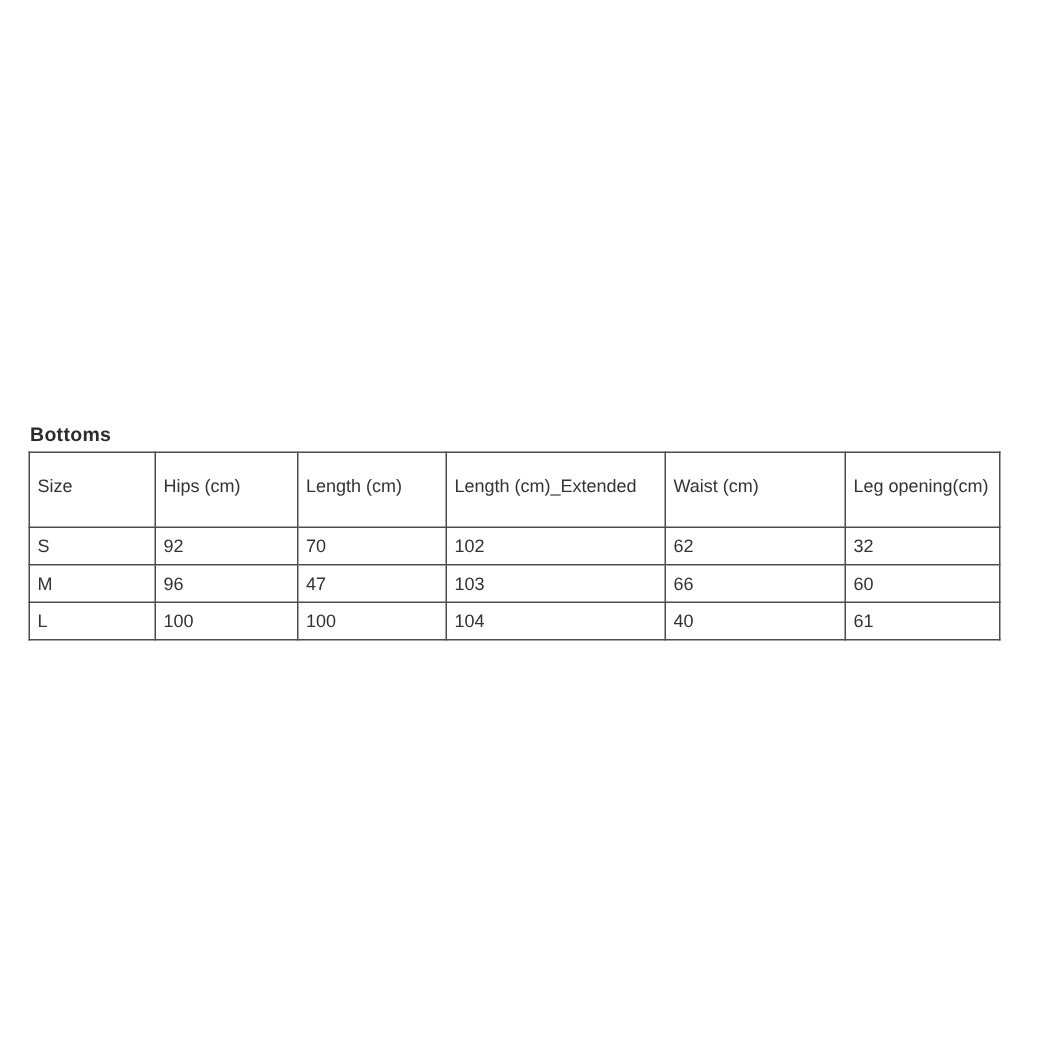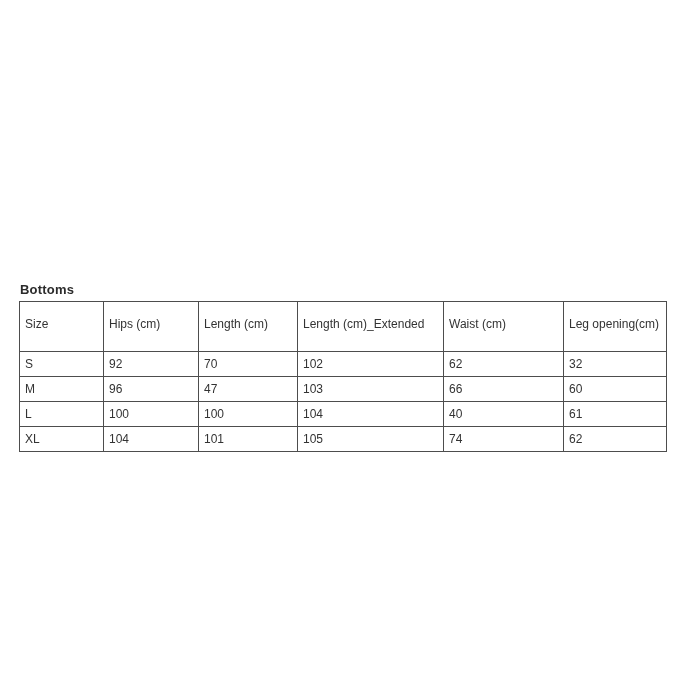--- a/index.html
+++ b/index.html
@@ -94,23 +94,15 @@
           <td>60</td>
         </tr>
         <tr>
           <td>L</td>
           <td>100</td>
           <td>100</td>
           <td>104</td>
           <td>40</td>
           <td>61</td>
         </tr>
-        <tr>
-          <td>XL</td>
-          <td>104</td>
-          <td>101</td>
-          <td>105</td>
-          <td>74</td>
-          <td>62</td>
-        </tr>
       </tbody>
   </table>
 </div>
 
 </body></html>

